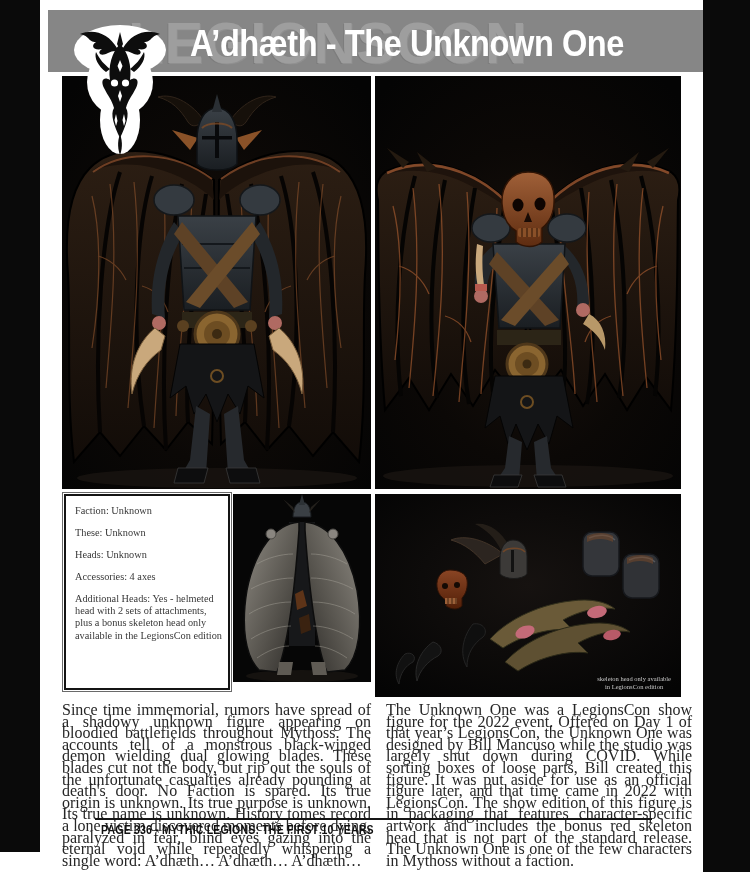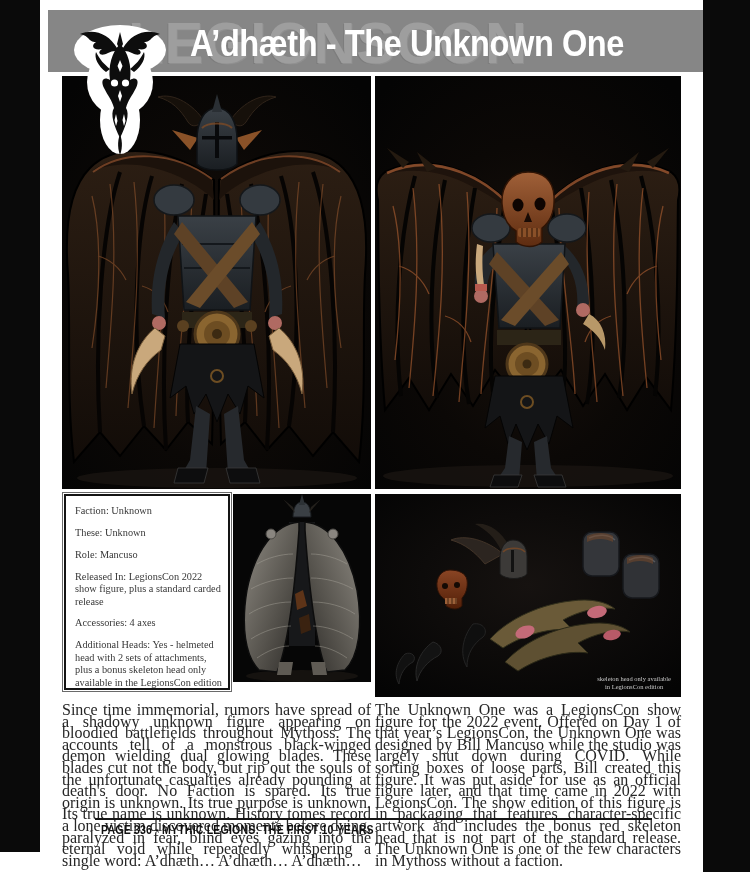--- a/index.html
+++ b/index.html
@@ -44,21 +44,21 @@
     font-size:10.3px; line-height:12.4px; color:#383838;
   }
   .info-line { margin-bottom:9.5px; }
   .info-line:last-child { margin-bottom:16px; }
 
   .body-col {
     position:absolute; top:704px; font-size:16px; line-height:11.6px;
     text-align:justify; color:#262626;
   }
   #col-left  { left:62px;  width:309px; }
-  #col-right { left:375px; width:306px; }
+  #col-right { left:386px; width:306px; }
 
   .footer-rule { position:absolute; left:95px; top:818px; width:557px; height:2px; background:#161616; }
   .footer-text {
     position:absolute; left:101px; top:823px;
     font-family:"Liberation Sans", sans-serif; font-weight:700;
     font-size:12px; color:#101010; letter-spacing:.2px; white-space:nowrap;
     transform:scaleX(.88); transform-origin:left center;
   }
   .photo-caption {
     position:absolute; right:10px; bottom:6px; text-align:center;
@@ -244,22 +244,21 @@
         <path d="M153,136 L149,146 L157,146 Z" fill="#180a04"></path>
         <rect x="143" y="152" width="22" height="9" rx="2" fill="#8a5028"></rect>
         <path d="M147,152 L147,161 M152,152 L152,161 M157,152 L157,161 M162,152 L162,161" stroke="#2c1407" stroke-width="1"></path>
       </g>
     </svg>
   </div>
 
   <div class="info-box">
     <div class="info-line">Faction: Unknown</div>
     <div class="info-line">These: Unknown</div>
-    <div class="info-line">Role: Mancuso</div>
-    <div class="info-line">Released In: LegionsCon 2022 show figure, plus a standard carded release</div>
+    <div class="info-line">Heads: Unknown</div>
     <div class="info-line">Accessories: 4 axes</div>
     <div class="info-line">Additional Heads: Yes - helmeted head with 2 sets of attachments, plus a bonus skeleton head only available in the LegionsCon edition</div>
   </div>
 
   <div class="photo" id="photo-back">
     <svg viewBox="0 0 138 188" width="138" height="188">
       <defs>
         <linearGradient id="p3w" x1="0" y1="0" x2="1" y2="1">
           <stop offset="0%" stop-color="#8f8b83"></stop>
             <stop offset="60%" stop-color="#55524c"></stop>

